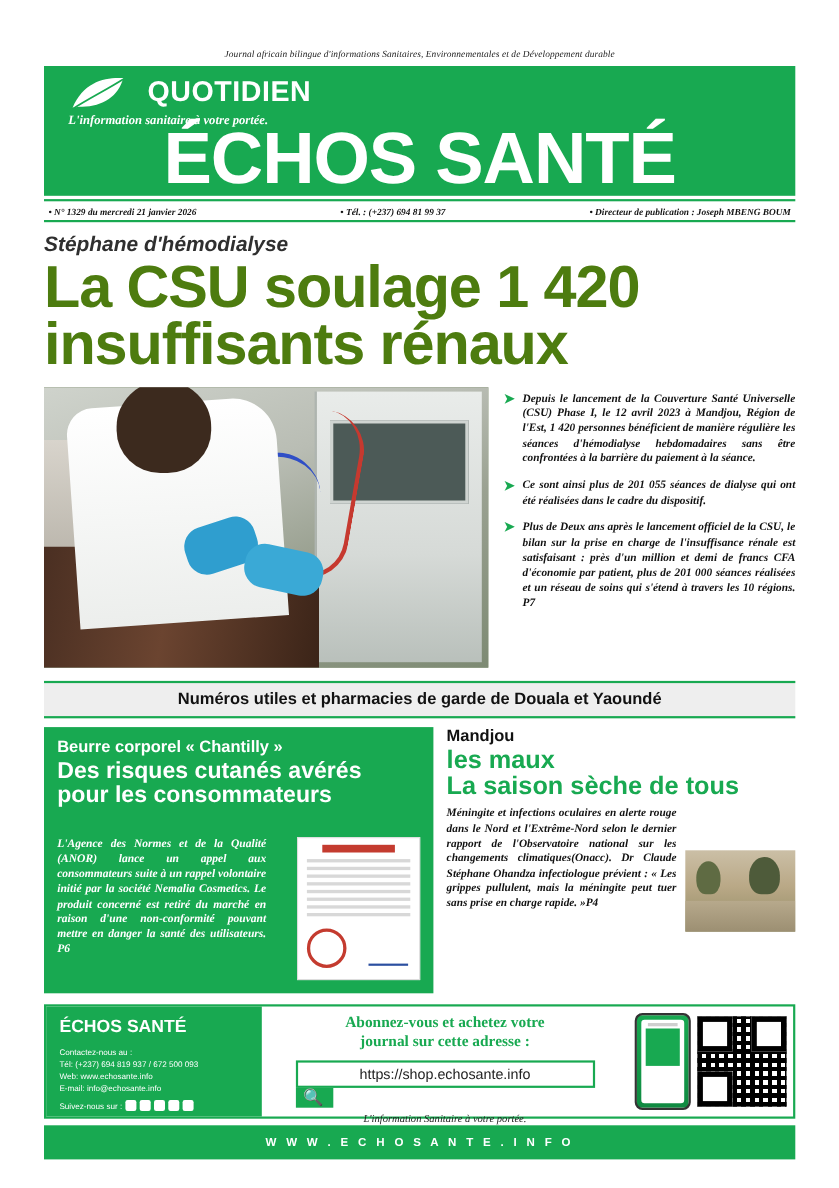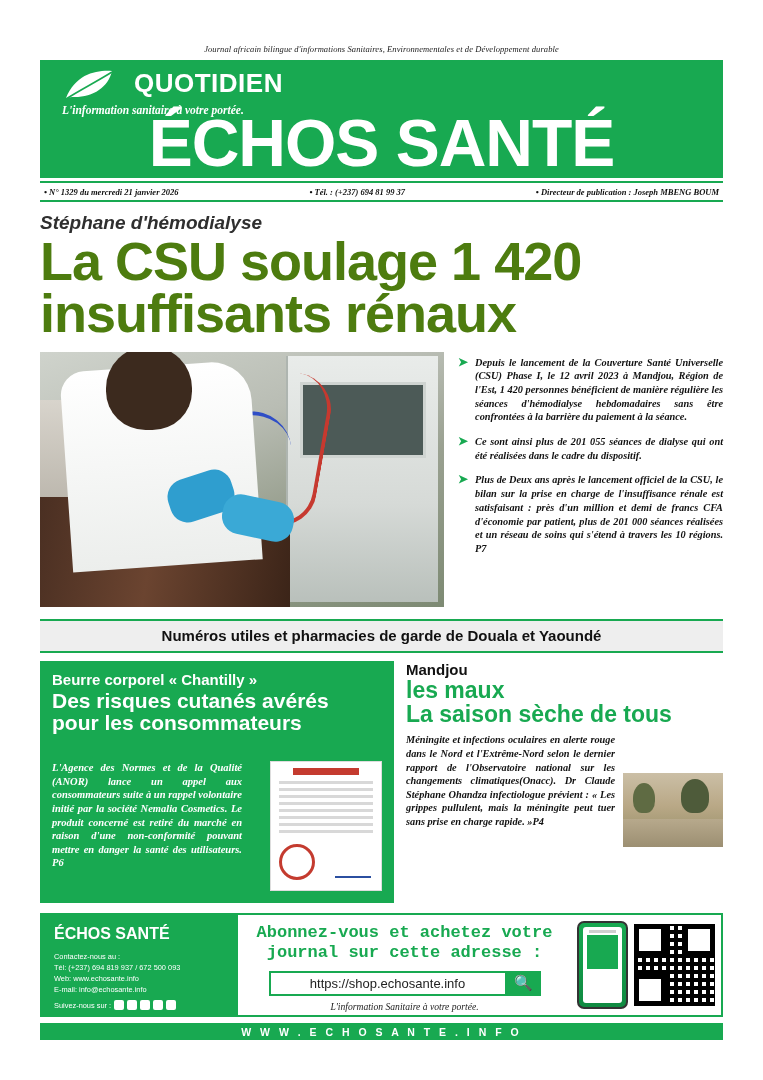--- a/index.html
+++ b/index.html
@@ -369,32 +369,33 @@
   .ad-social .dot {
     width: 10px; height: 10px; border-radius: 2px; background: #fff; display: inline-block;
   }
   .ad-mid {
     flex: 1;
     padding: 8px 10px;
     box-sizing: border-box;
     text-align: center;
   }
   .ad-h {
-    font-family: Liberation Mono, monospace;
-    font-weight: bold;
-    font-size: 17px;
+    font-family: Liberation Serif, serif;
+    font-weight: bold;
+    font-size: 14px;
     color: #18a951;
     line-height: 1.2;
   }
   .ad-urlrow {
     display: flex;
     align-items: stretch;
     justify-content: center;
     margin: 7px auto 5px auto;
     width: 272px;
+    flex-direction: column;
   }
   .ad-url {
     flex: 1;
     border: 2px solid #18a951;
     font-family: "Liberation Sans", sans-serif;
     font-size: 13px;
     color: #222;
     display: flex;
     align-items: center;
     justify-content: center;
@@ -439,21 +440,21 @@
     background-blend-mode: multiply;
     position: relative;
   }
   .qr .sq { position:absolute; width:22px;height:22px;border:5px solid #000;background:#fff; }
   .qr .s1{left:0;top:0}.qr .s2{right:0;top:0}.qr .s3{left:0;bottom:0}
 
   
   .footer {
     margin: 6px 40px 0 40px;
     background: #18a951;
-    height: 17px;
+    height: 31px;
     display: flex;
     align-items: center;
     justify-content: center;
     color: #fff;
     font-family: "Liberation Sans", sans-serif;
     font-weight: bold;
     font-size: 10.5px;
     letter-spacing: 3px;
   }
 </style>

